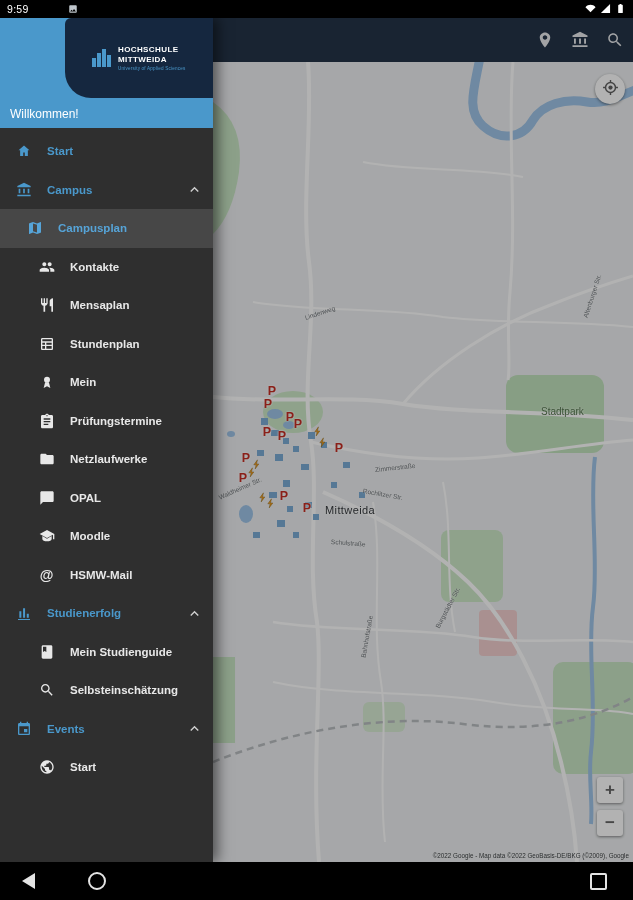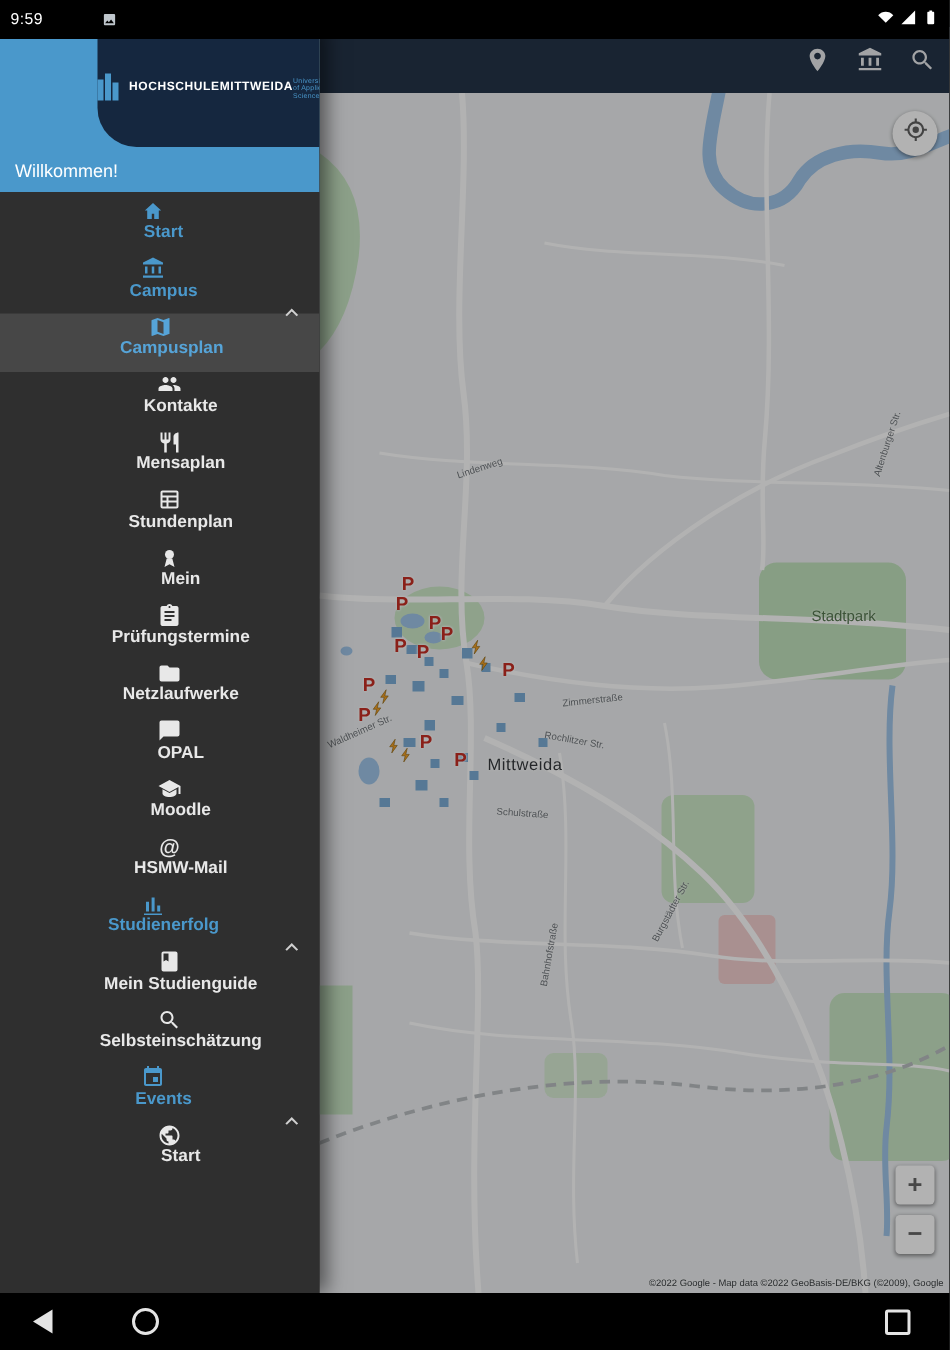--- a/index.html
+++ b/index.html
@@ -1,20 +1,20 @@
 <!DOCTYPE html>
 <html lang="de"><head>
 <meta charset="utf-8">
 <style>
   html,body{margin:0;padding:0;background:#000;}
   body{font-family:"Liberation Sans",sans-serif;}
   .screen{position:relative;width:633px;height:900px;overflow:hidden;background:#000;}
 
   
-  .status-bar{position:absolute;top:0;left:0;right:0;height:26px;background:#000;color:#fff;
+  .status-bar{position:absolute;top:0;left:0;right:0;height:18px;background:#000;color:#fff;
     display:flex;align-items:center;padding:4px 7px;z-index:70;font-size:10.5px;box-sizing:border-box;gap:32px;}
   .sb-time{letter-spacing:.3px;}
   .sb-notif{margin-left:7px;display:flex;align-items:center;}
   .sb-notif svg{width:10px;height:10px;fill:#bfc6cc;}
   .sb-right{margin-left:auto;display:flex;gap:4px;align-items:center;}
   .sb-right svg{width:11px;height:11px;fill:#fff;}
 
   
   .map-panel{position:absolute;left:213px;top:18px;width:420px;height:844px;overflow:hidden;background:#eef0f2;}
   .app-bar{position:absolute;left:0;top:0;right:0;height:44px;background:#243448;display:flex;
@@ -49,26 +49,26 @@
     box-shadow:5px 0 12px rgba(0,0,0,.5);overflow:hidden;}
   .drawer-header{position:relative;height:110px;background:#4a98cb;}
   .logo-box{position:absolute;top:0;right:0;width:148px;height:80px;background:#15273f;
     border-radius:6px 0 0 26px;display:flex;align-items:center;justify-content:center;gap:7px;}
   .logo-bars{display:flex;align-items:flex-end;gap:1.5px;height:18px;}
   .logo-bars i{display:block;width:3.5px;background:#4a98cb;}
   .logo-bars i:nth-child(1){height:9px;}
   .logo-bars i:nth-child(2){height:14px;}
   .logo-bars i:nth-child(3){height:18px;}
   .logo-bars i:nth-child(4){height:12px;}
-  .logo-text{display:flex;flex-direction:row;align-items:center;}
+  .logo-text{display:flex;flex-direction:column;}
   .logo-t{color:#fff;font-size:8px;font-weight:bold;letter-spacing:.4px;line-height:1.2;}
   .logo-sub{color:#4a98cb;font-size:4.6px;margin-top:1.5px;letter-spacing:.2px;}
   .welcome{position:absolute;left:10px;bottom:7px;color:#fff;font-size:12px;}
   .drawer-menu{position:absolute;top:110px;left:0;right:0;bottom:0;padding-top:4px;}
-  .menu-row{display:flex;align-items:center;height:38.5px;padding:0 10px 0 15px;cursor:pointer;box-sizing:border-box;flex-direction:column;}
+  .menu-row{display:flex;align-items:center;height:38.5px;padding:0 10px 0 15px;cursor:pointer;box-sizing:border-box;}
   .menu-row.section{color:#4a98cb;}
   .menu-row.item{color:#e8e8e8;padding-left:38px;}
   .menu-row.selected{background:#474747;color:#56a4d8;padding-left:26px;}
   .mi{width:17px;height:17px;margin-right:15px;flex:none;display:flex;align-items:center;justify-content:center;color:inherit;}
   .mi svg{width:16px;height:16px;fill:currentColor;}
   .mi .at{font-size:14px;font-weight:bold;line-height:1;}
   .ml{font-size:11.5px;font-weight:bold;white-space:nowrap;color:inherit;}
   .chev{margin-left:auto;width:17px;height:17px;flex:none;}
   .chev svg{width:17px;height:17px;fill:#cfcfcf;}
 

